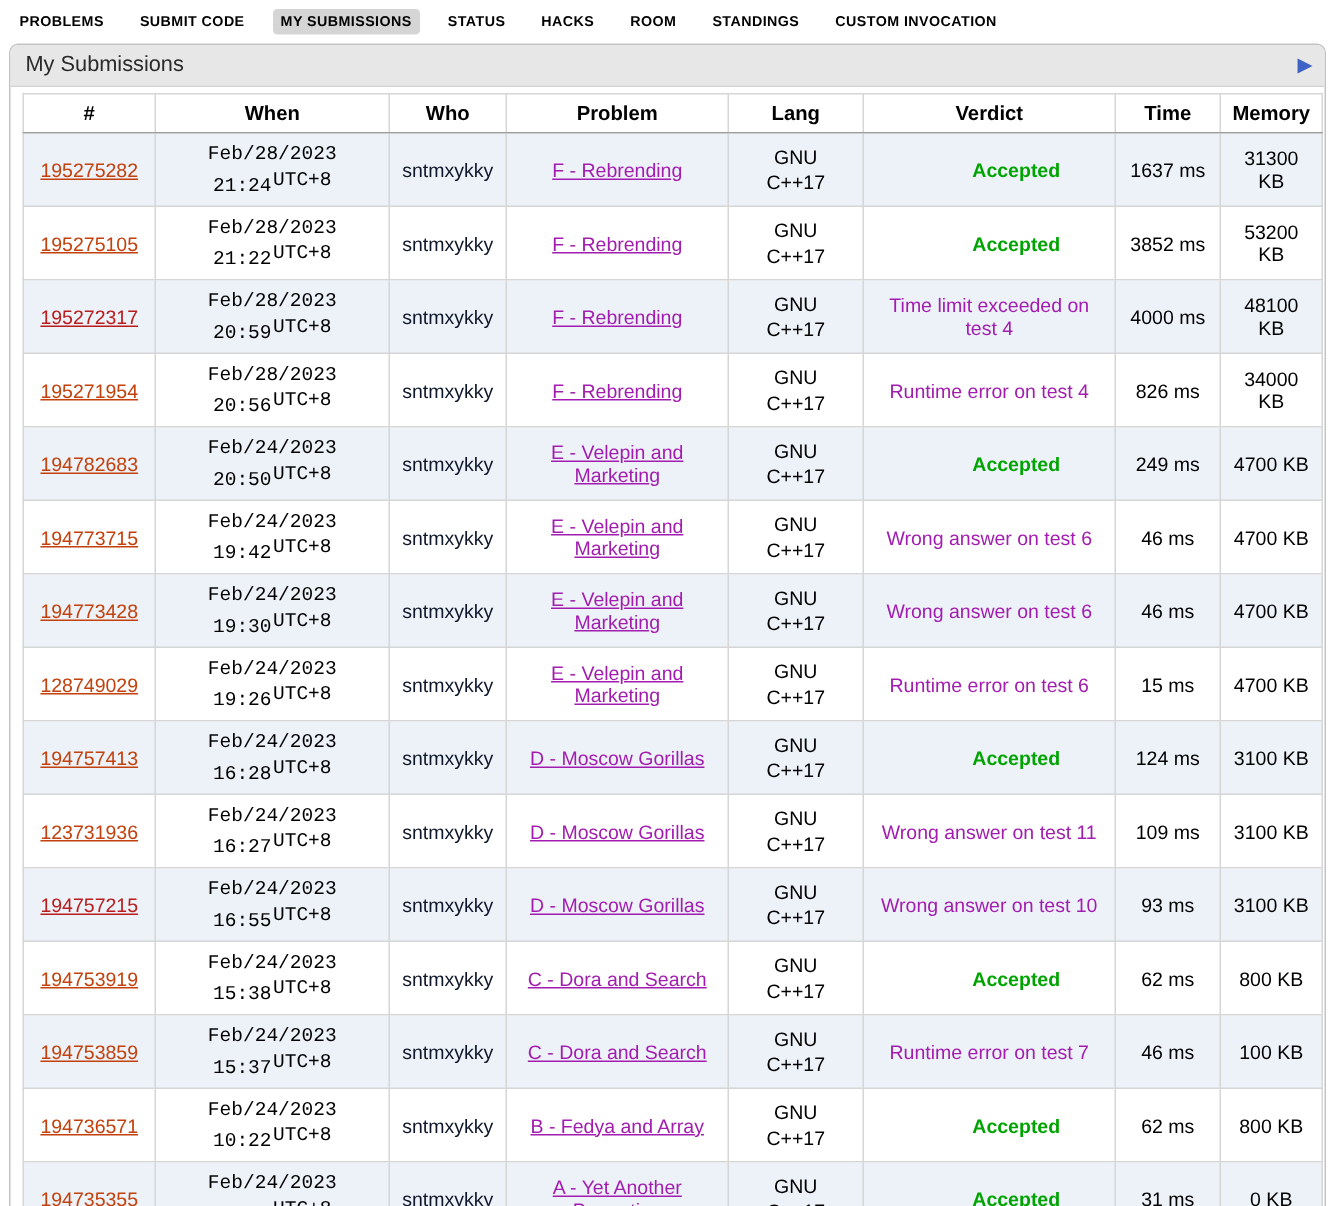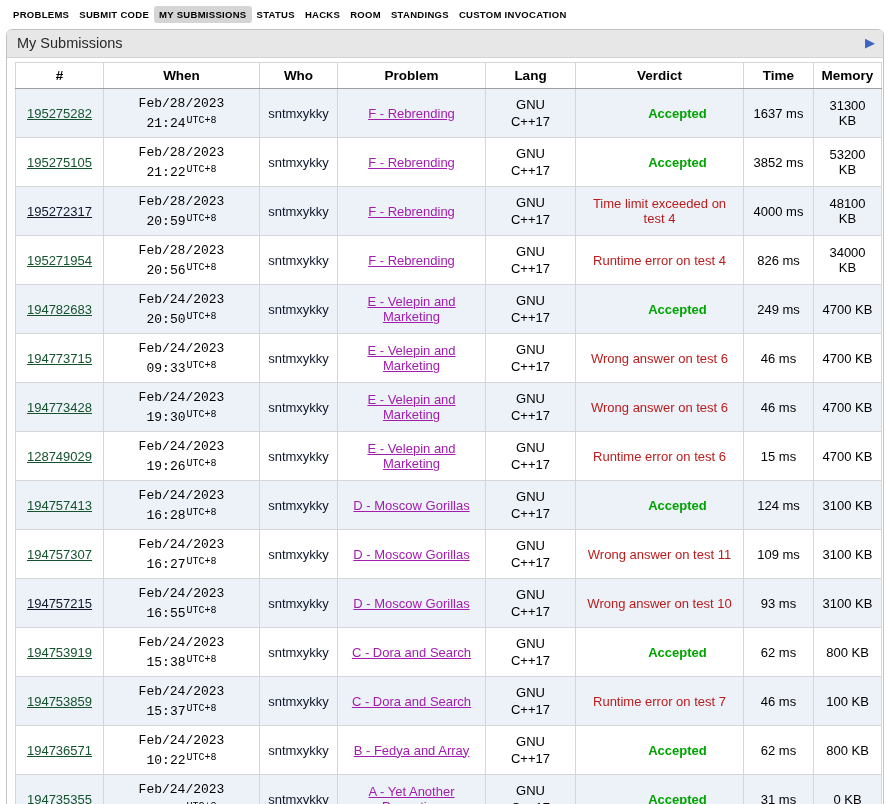--- a/index.html
+++ b/index.html
@@ -5,21 +5,21 @@
   html,body { margin:0; padding:0; }
   body {
     width:890px; height:804px; overflow:hidden;
     background:#ffffff;
     font-family:"Liberation Sans", sans-serif;
     color:#000;
   }
 
   
   .contest-nav {
-    display:flex; align-items:center; 
+    display:flex; align-items:center; gap:14px;
     padding:6px 8px 4px 8px;
   }
   .nav-item {
     font-size:9.5px; font-weight:bold; letter-spacing:.3px;
     color:#000; text-decoration:none; cursor:pointer;
     padding:3px 5px; border-radius:3px; white-space:nowrap;
   }
   .nav-item.active { background:#d5d5d5; }
 
   
@@ -62,28 +62,28 @@
     background:#ffffff;
     font-weight:bold;
     font-size:13.5px;
     padding:5px 6px;
     border-bottom:1px solid #9e9e9e;
   }
   .status-table tbody td { height:44px; }
   .status-table tbody tr:nth-child(odd)  { background:#edf2f9; }
   .status-table tbody tr:nth-child(even) { background:#ffffff; }
 
-  .id-link { color:#14532d; text-decoration:underline; cursor:pointer; }
-  .id-link.visited { color:#0f172a;margin-top:22px; }
+  .id-link { color:#c2410c; text-decoration:underline; cursor:pointer; }
+  .id-link.visited { color:#b91c1c;margin-top:22px; }
   .handle { color:#0f172a; }
   .problem-link { color:#a21caf; text-decoration:underline; cursor:pointer; }
   .verdict-accepted { color:#00a400; font-weight:bold;margin-left:36px; }
-  .verdict-rejected { color:#b91c1c; cursor:pointer; }
+  .verdict-rejected { color:#a21caf; cursor:pointer; }
   .date, .time-line { line-height:17px;font-family:Liberation Mono, monospace; }
-  .tz { font-size:10px; vertical-align:4px; margin-left:1px; }
+  .tz { font-size:13px; vertical-align:4px; margin-left:1px; }
   .lang { display:inline-block; max-width:50px; line-height:17px; }
 </style>
 </head>
 <body>
 
 <nav class="contest-nav">
     <a class="nav-item">PROBLEMS</a>
     <a class="nav-item">SUBMIT CODE</a>
     <a class="nav-item active">MY SUBMISSIONS</a>
     <a class="nav-item">STATUS</a>
@@ -253,21 +253,21 @@
     <td>4700 KB</td>
   </tr>
 
   <tr class="submission-row">
     <td>
       <a class="id-link">194773715</a>
     </td>
     <td>
       <div class="date">Feb/24/2023</div>
       <div class="time-line">
-        <span>09:33</span><span class="tz">UTC+8</span>
+        <span>19:42</span><span class="tz">UTC+8</span>
       </div>
     </td>
     <td>
       <span class="handle">sntmxykky</span>
     </td>
     <td>
       <a class="problem-link">E - Velepin and Marketing</a>
     </td>
     <td>
       <span class="lang">GNU C++17</span>
@@ -352,21 +352,21 @@
     </td>
     <td>
       <span class="verdict verdict-accepted">Accepted</span>
     </td>
     <td>124 ms</td>
     <td>3100 KB</td>
   </tr>
 
   <tr class="submission-row">
     <td>
-      <a class="id-link">194757307</a>
+      <a class="id-link">123731936</a>
     </td>
     <td>
       <div class="date">Feb/24/2023</div>
       <div class="time-line">
         <span>16:27</span><span class="tz">UTC+8</span>
       </div>
     </td>
     <td>
       <span class="handle">sntmxykky</span>
     </td>

